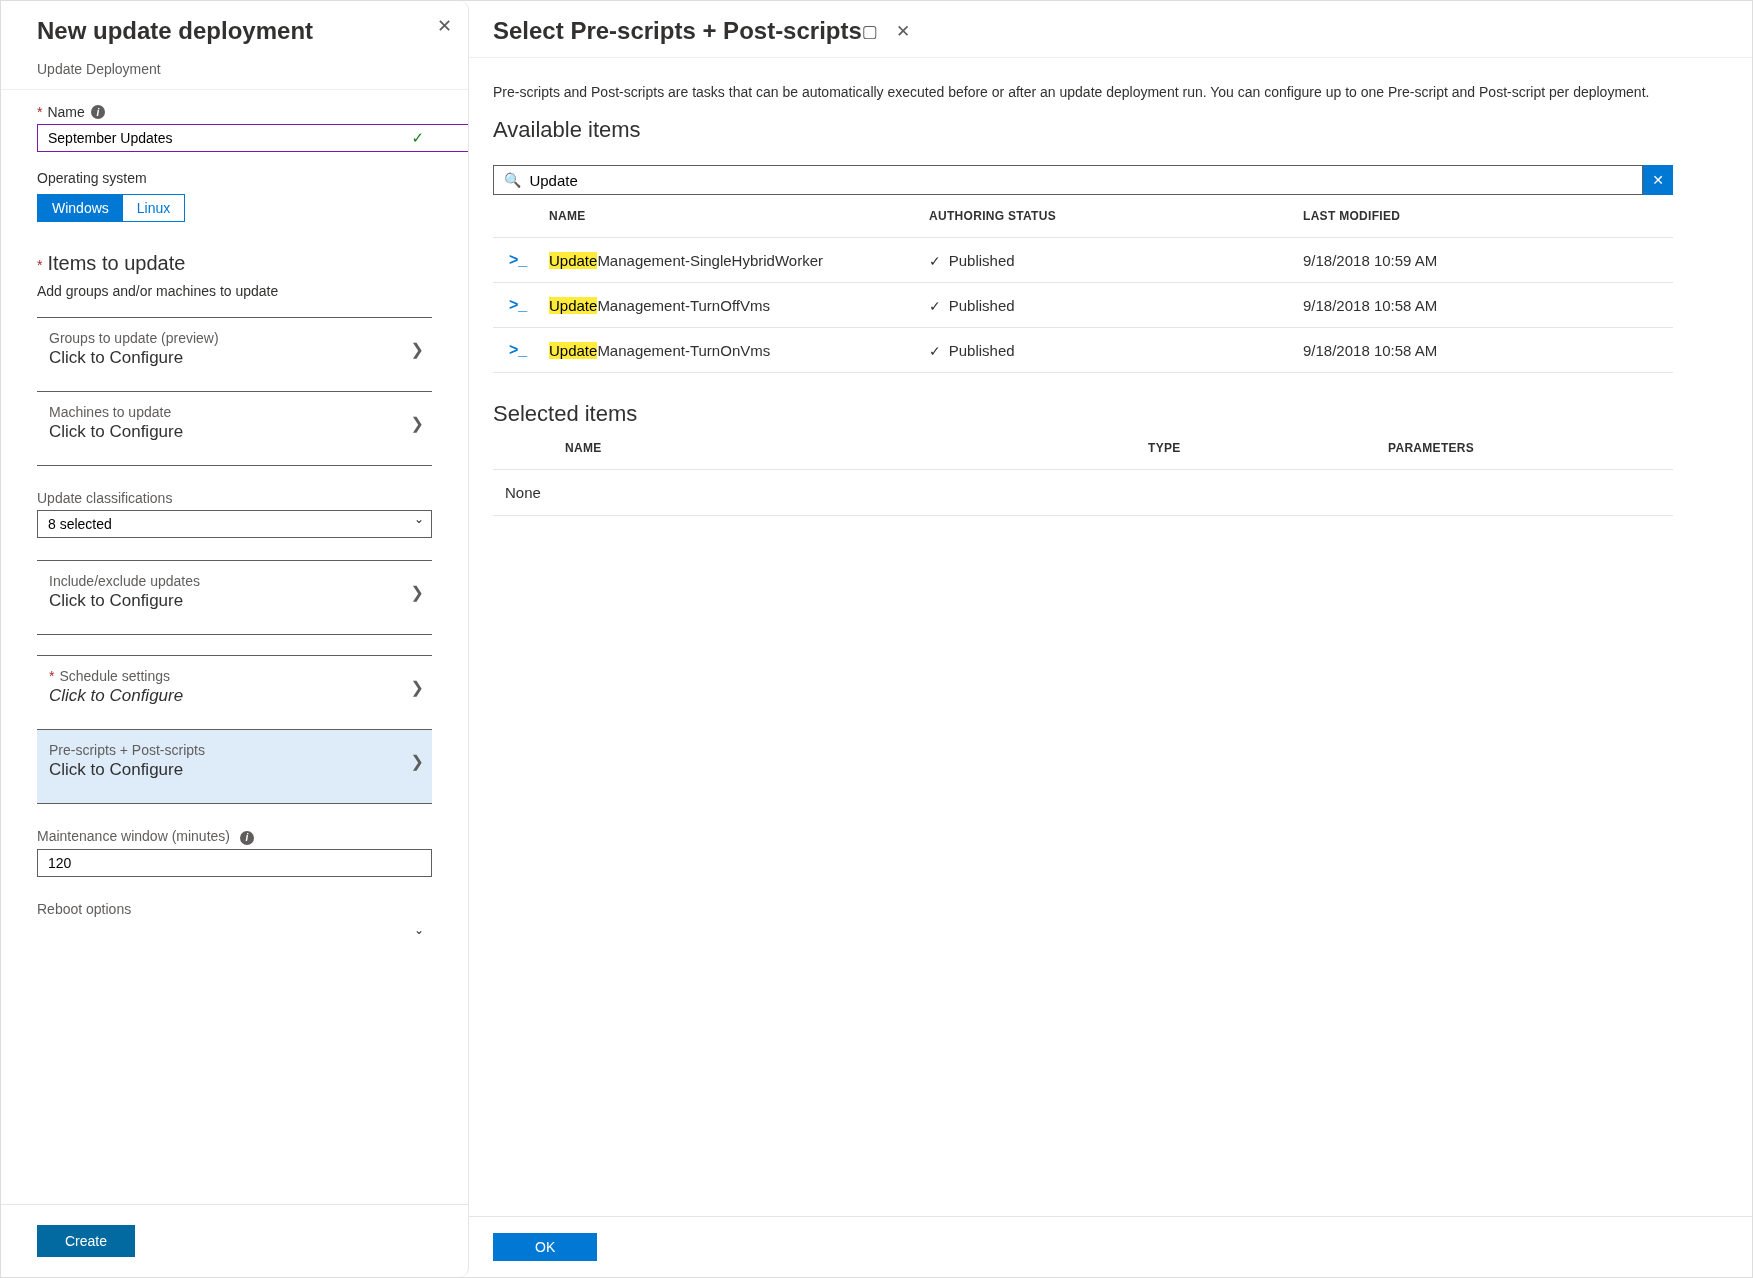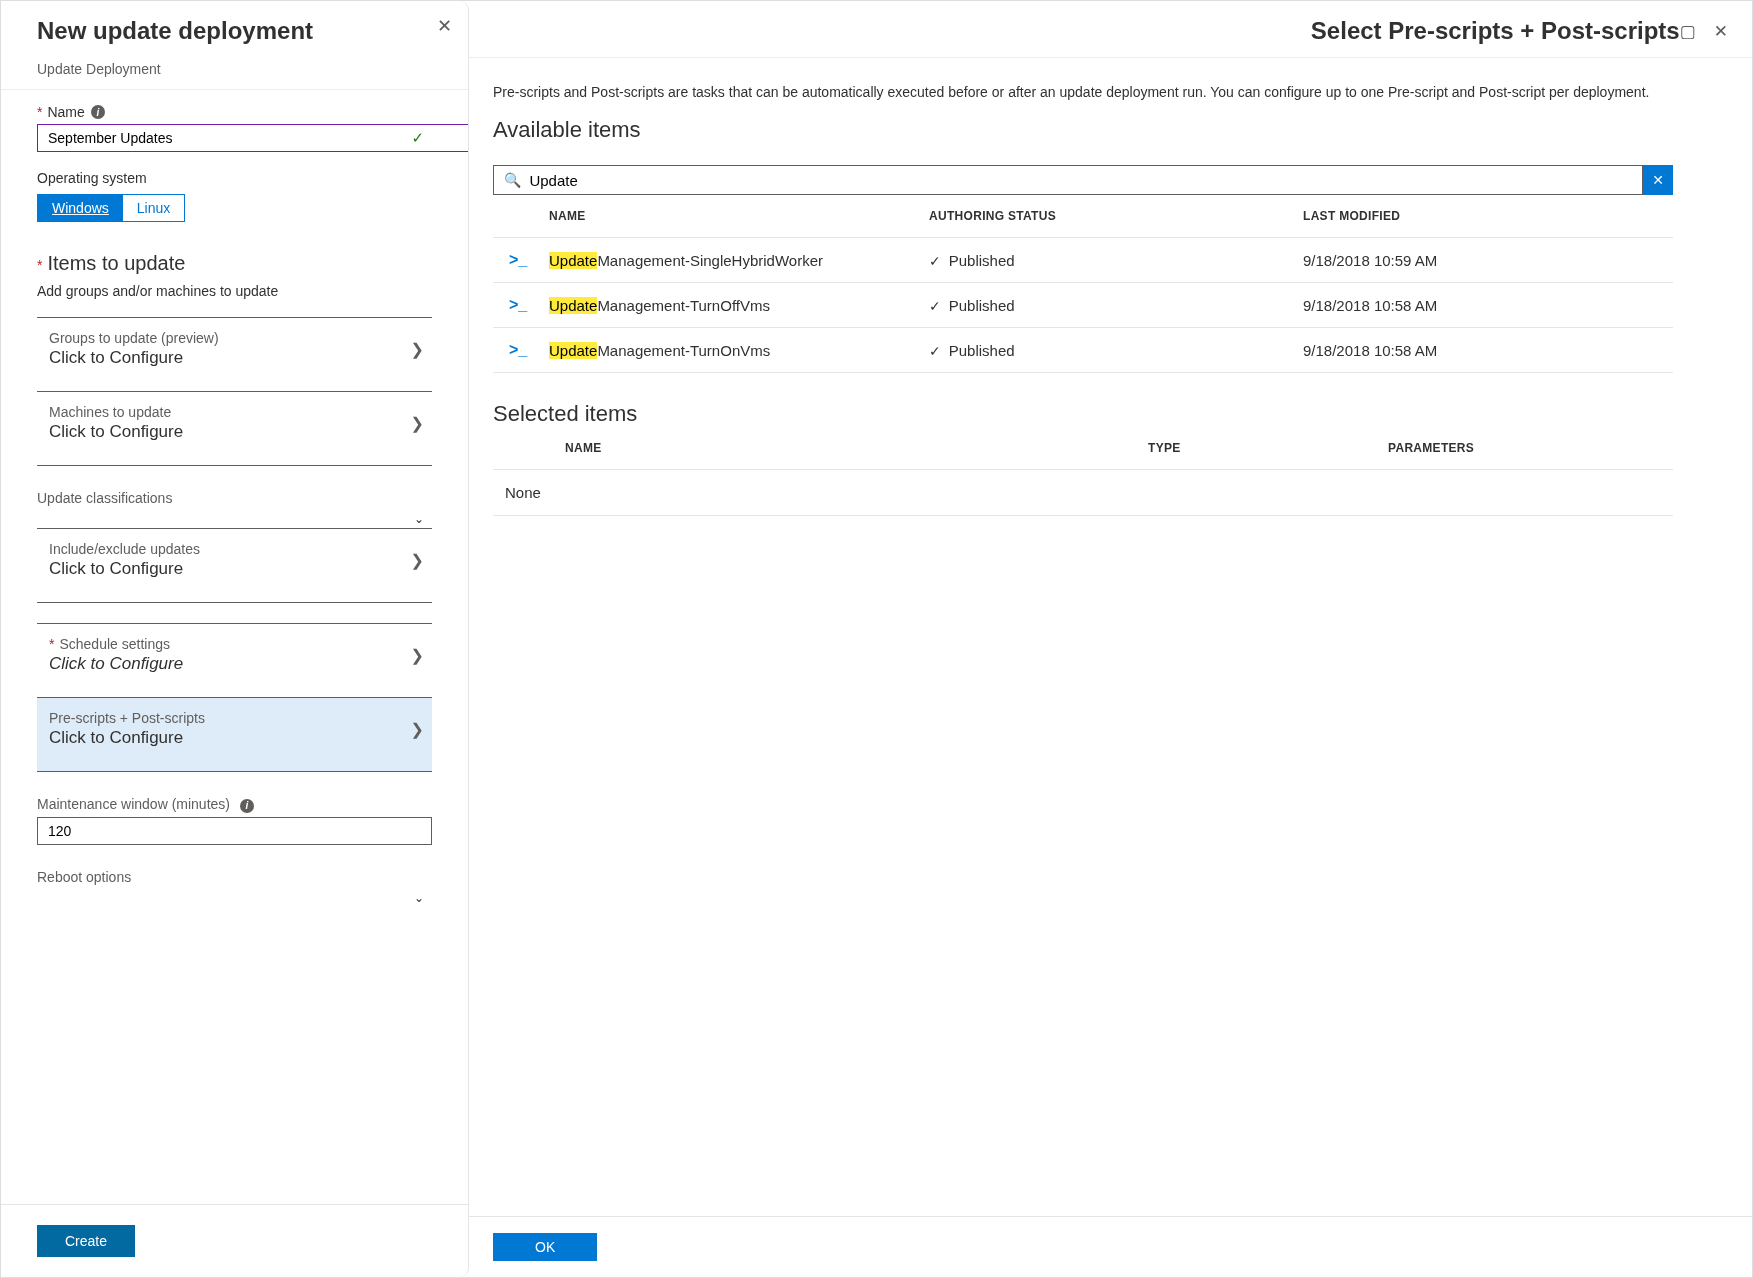--- a/index.html
+++ b/index.html
@@ -86,21 +86,20 @@
     .os-btn {
       padding: 5px 14px;
       font-size: 14px;
       background: #fff;
       color: #0078d4;
       cursor: pointer;
     }
     .os-btn.active {
       background: #0078d4;
       color: #fff;
-      text-decoration: underline;
     }
     .big-heading {
       font-size: 20px;
       color: #323130;
       margin-top: 30px;
     }
     .subtext {
       font-size: 14px;
       color: #323130;
       margin-top: 8px;
@@ -179,21 +178,21 @@
       flex: 1;
       display: flex;
       flex-direction: column;
     }
     .right-header {
       padding: 16px 24px 12px 24px;
       position: relative;
       border-bottom: 1px solid #eee;
       display: flex;
       align-items: center;
-      justify-content: flex-end;
+      justify-content: flex-start;
     }
     .right-header h1 {
       font-size: 24px;
       font-weight: 600;
     }
     .right-header .actions { display: flex; gap: 18px; align-items: center; }
     .right-header .actions span { font-size: 17px; color: #605e5c; cursor: pointer; }
     .right-body { padding: 24px 24px 0 24px; flex: 1; }
     .desc { font-size: 14px; color: #323130; line-height: 1.5; max-width: 1180px;}
     .section-title {
@@ -321,20 +320,21 @@
       <div class="labels">
         <div class="top">Machines to update</div>
         <div class="bottom">Click to Configure</div>
       </div>
       <div class="chev">❯</div>
     </div>
 
     <div class="plain-section">
       <div class="sec-label">Update classifications</div>
       <div class="select-wrap">
+        <input class="select-box" readonly="" value="8 selected" style="">
         <span class="chev-d">⌄</span>
       </div>
     </div>
     <div class="separator" style="margin-top:22px;"></div>
 
     <div class="config-row">
       <div class="labels">
         <div class="top">Include/exclude updates</div>
         <div class="bottom">Click to Configure</div>
       </div>

